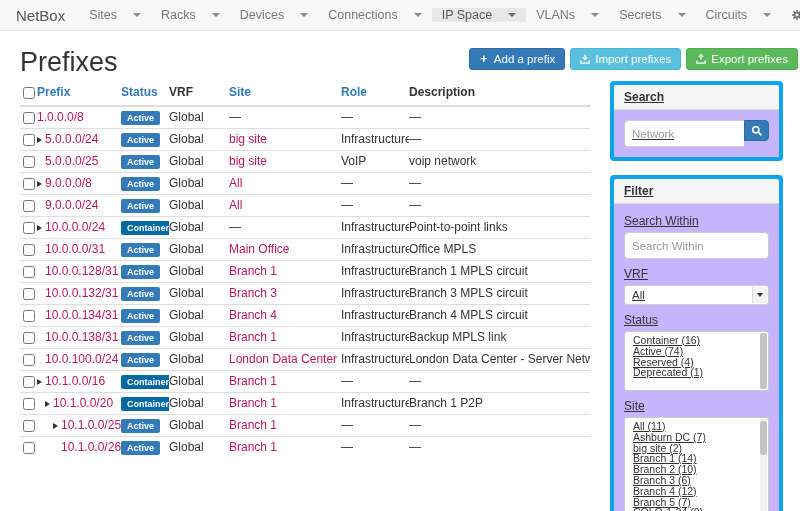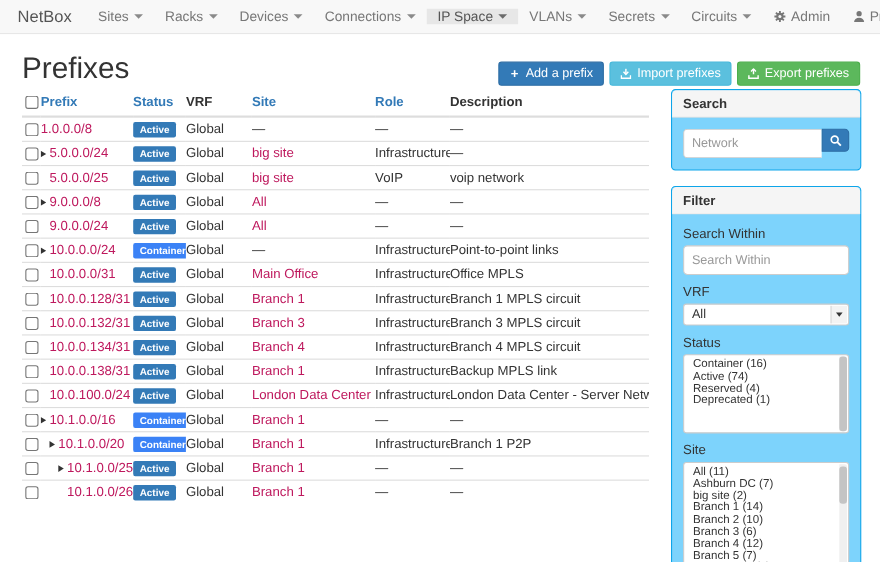--- a/index.html
+++ b/index.html
@@ -15,35 +15,35 @@
   .navbar {
     height:31px; background:#f8f8f8; border-bottom:1px solid #e7e7e7;
     display:flex; align-items:center; padding-left:14px;
   }
   .brand {
     font-size:15px; color:#555; display:flex; align-items:center;
     padding:0 14px 0 2px;
   }
   .nav-menu { display:flex; align-items:stretch; }
   .nav-item {
-    display:flex; align-items:center; gap:5px; padding:0 10px;
+    display:flex; align-items:center; gap:16px; padding:0 10px;
     color:#777; font-size:12.5px; cursor:pointer; white-space:nowrap;
   }
   .nav-item.active { background:#e7e7e7; color:#555; }
   .caret {
     width:0; height:0; border-left:4px solid transparent;
     border-right:4px solid transparent; border-top:4px solid currentColor;
     display:inline-block; opacity:.85;
   }
   .nav-right { margin-left:auto; display:flex; align-items:stretch; padding-right:8px; }
   .nav-right .nav-item { gap:4px; }
   .nav-ico { display:inline-flex; width:12px; height:12px; }
 
   
-  .header-row { display:flex; align-items:flex-end; padding:0 18px 0 20px; }
+  .header-row { display:flex; align-items:center; padding:0 2px 0 20px; }
   h1.page-title { font-size:27px; font-weight:500; color:#333; margin-top:16px; letter-spacing:0; }
   .header-buttons { margin-left:auto; margin-top:9px; display:flex; gap:5px; }
   .btn {
     border:1px solid rgba(0,0,0,.15); border-radius:3px; color:#fff;
     font-size:11.5px; padding:4px 9px; display:inline-flex; align-items:center; gap:5px;
     cursor:pointer; font-family:inherit; line-height:12px;
   }
   .btn .bico { display:inline-flex; width:10px; height:10px; align-items:center; justify-content:center;
     font-weight:bold; font-size:12px; line-height:10px; }
 
@@ -71,25 +71,25 @@
   .expand-arrow {
     width:0; height:0; display:inline-block; margin-right:3px;
     border-top:3.5px solid transparent; border-bottom:3.5px solid transparent;
     border-left:5px solid #333; cursor:pointer;
   }
   .badge {
     display:inline-block; font-size:9px; font-weight:bold; color:#fff;
     padding:2px 6px; border-radius:2px; line-height:10px; cursor:default;
   }
   .badge-active { background:#337ab7; }
-  .badge-container { background:#3b82f6; }
+  .badge-container { background:#0369a1; }
   .dash { color:#333; }
 
   
-  .panel { border:1px solid #0ea5e9; border-radius:4px; background:#7dd3fc; margin-bottom:14px; }
+  .panel { border:4px solid #0ea5e9; border-radius:4px; background:#c4b5fd; margin-bottom:14px;text-decoration:underline; }
   .panel-heading {
     background:#f5f5f5; border-bottom:1px solid #ddd; border-radius:4px 4px 0 0;
     padding:5px 10px; font-size:12px; font-weight:bold; color:#333;
   }
   .panel-body { padding:10px; }
   .input-group { display:flex; width:100%; }
   .tb {
     height:27px; border:1px solid #ccc; border-radius:4px; width:100%;
     font-size:11.5px; padding:0 7px; font-family:inherit; color:#333; outline:none;
   }
@@ -435,21 +435,21 @@
           <div class="fake-select">
             <span>All</span>
             <span class="select-btn">
                 <span class="caret-dark"></span>
               </span>
           </div>
         </div>
 
         <div class="form-group">
           <label class="ctl-label">Status</label>
-          <div class="listbox" style="height:72px;">
+          <div class="listbox" style="height:60px;">
             <div>
                 <div class="opt">Container (16)</div>
                 <div class="opt">Active (74)</div>
                 <div class="opt">Reserved (4)</div>
                 <div class="opt">Deprecated (1)</div>
               </div>
             <div class="sb-track">
                 <div class="sb-thumb" style="top:0;height:100%;"></div>
               </div>
           </div>

